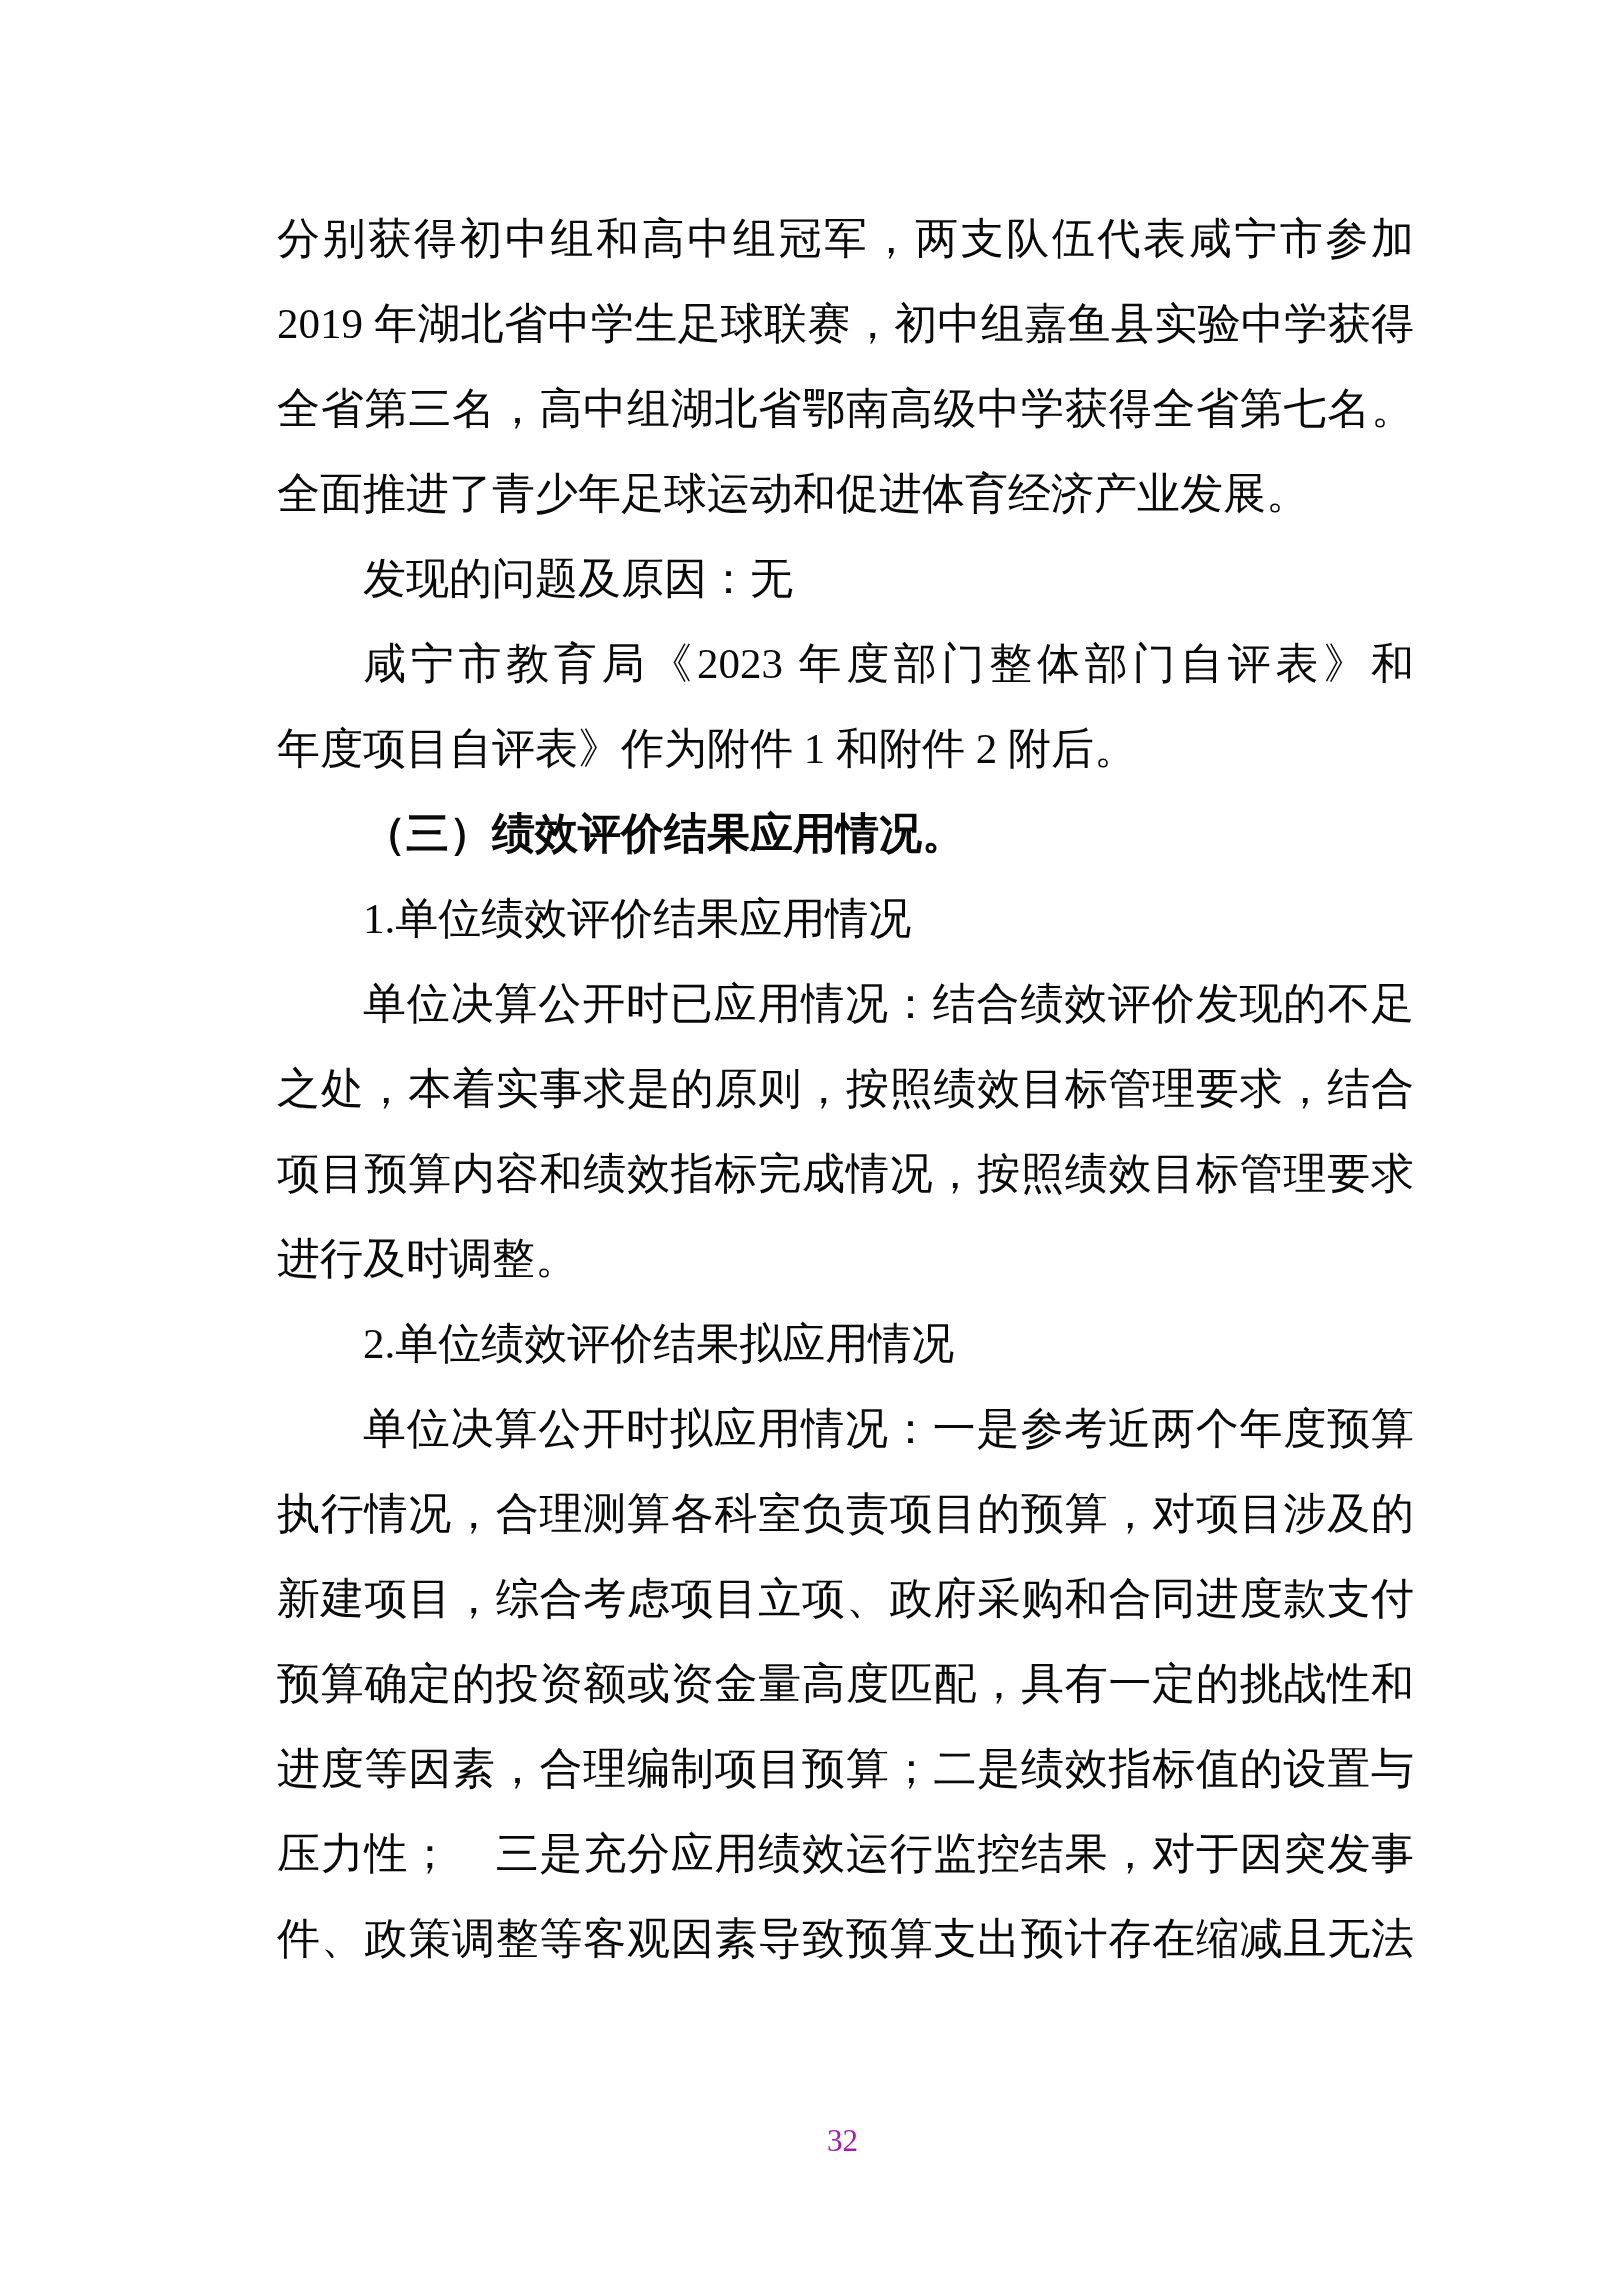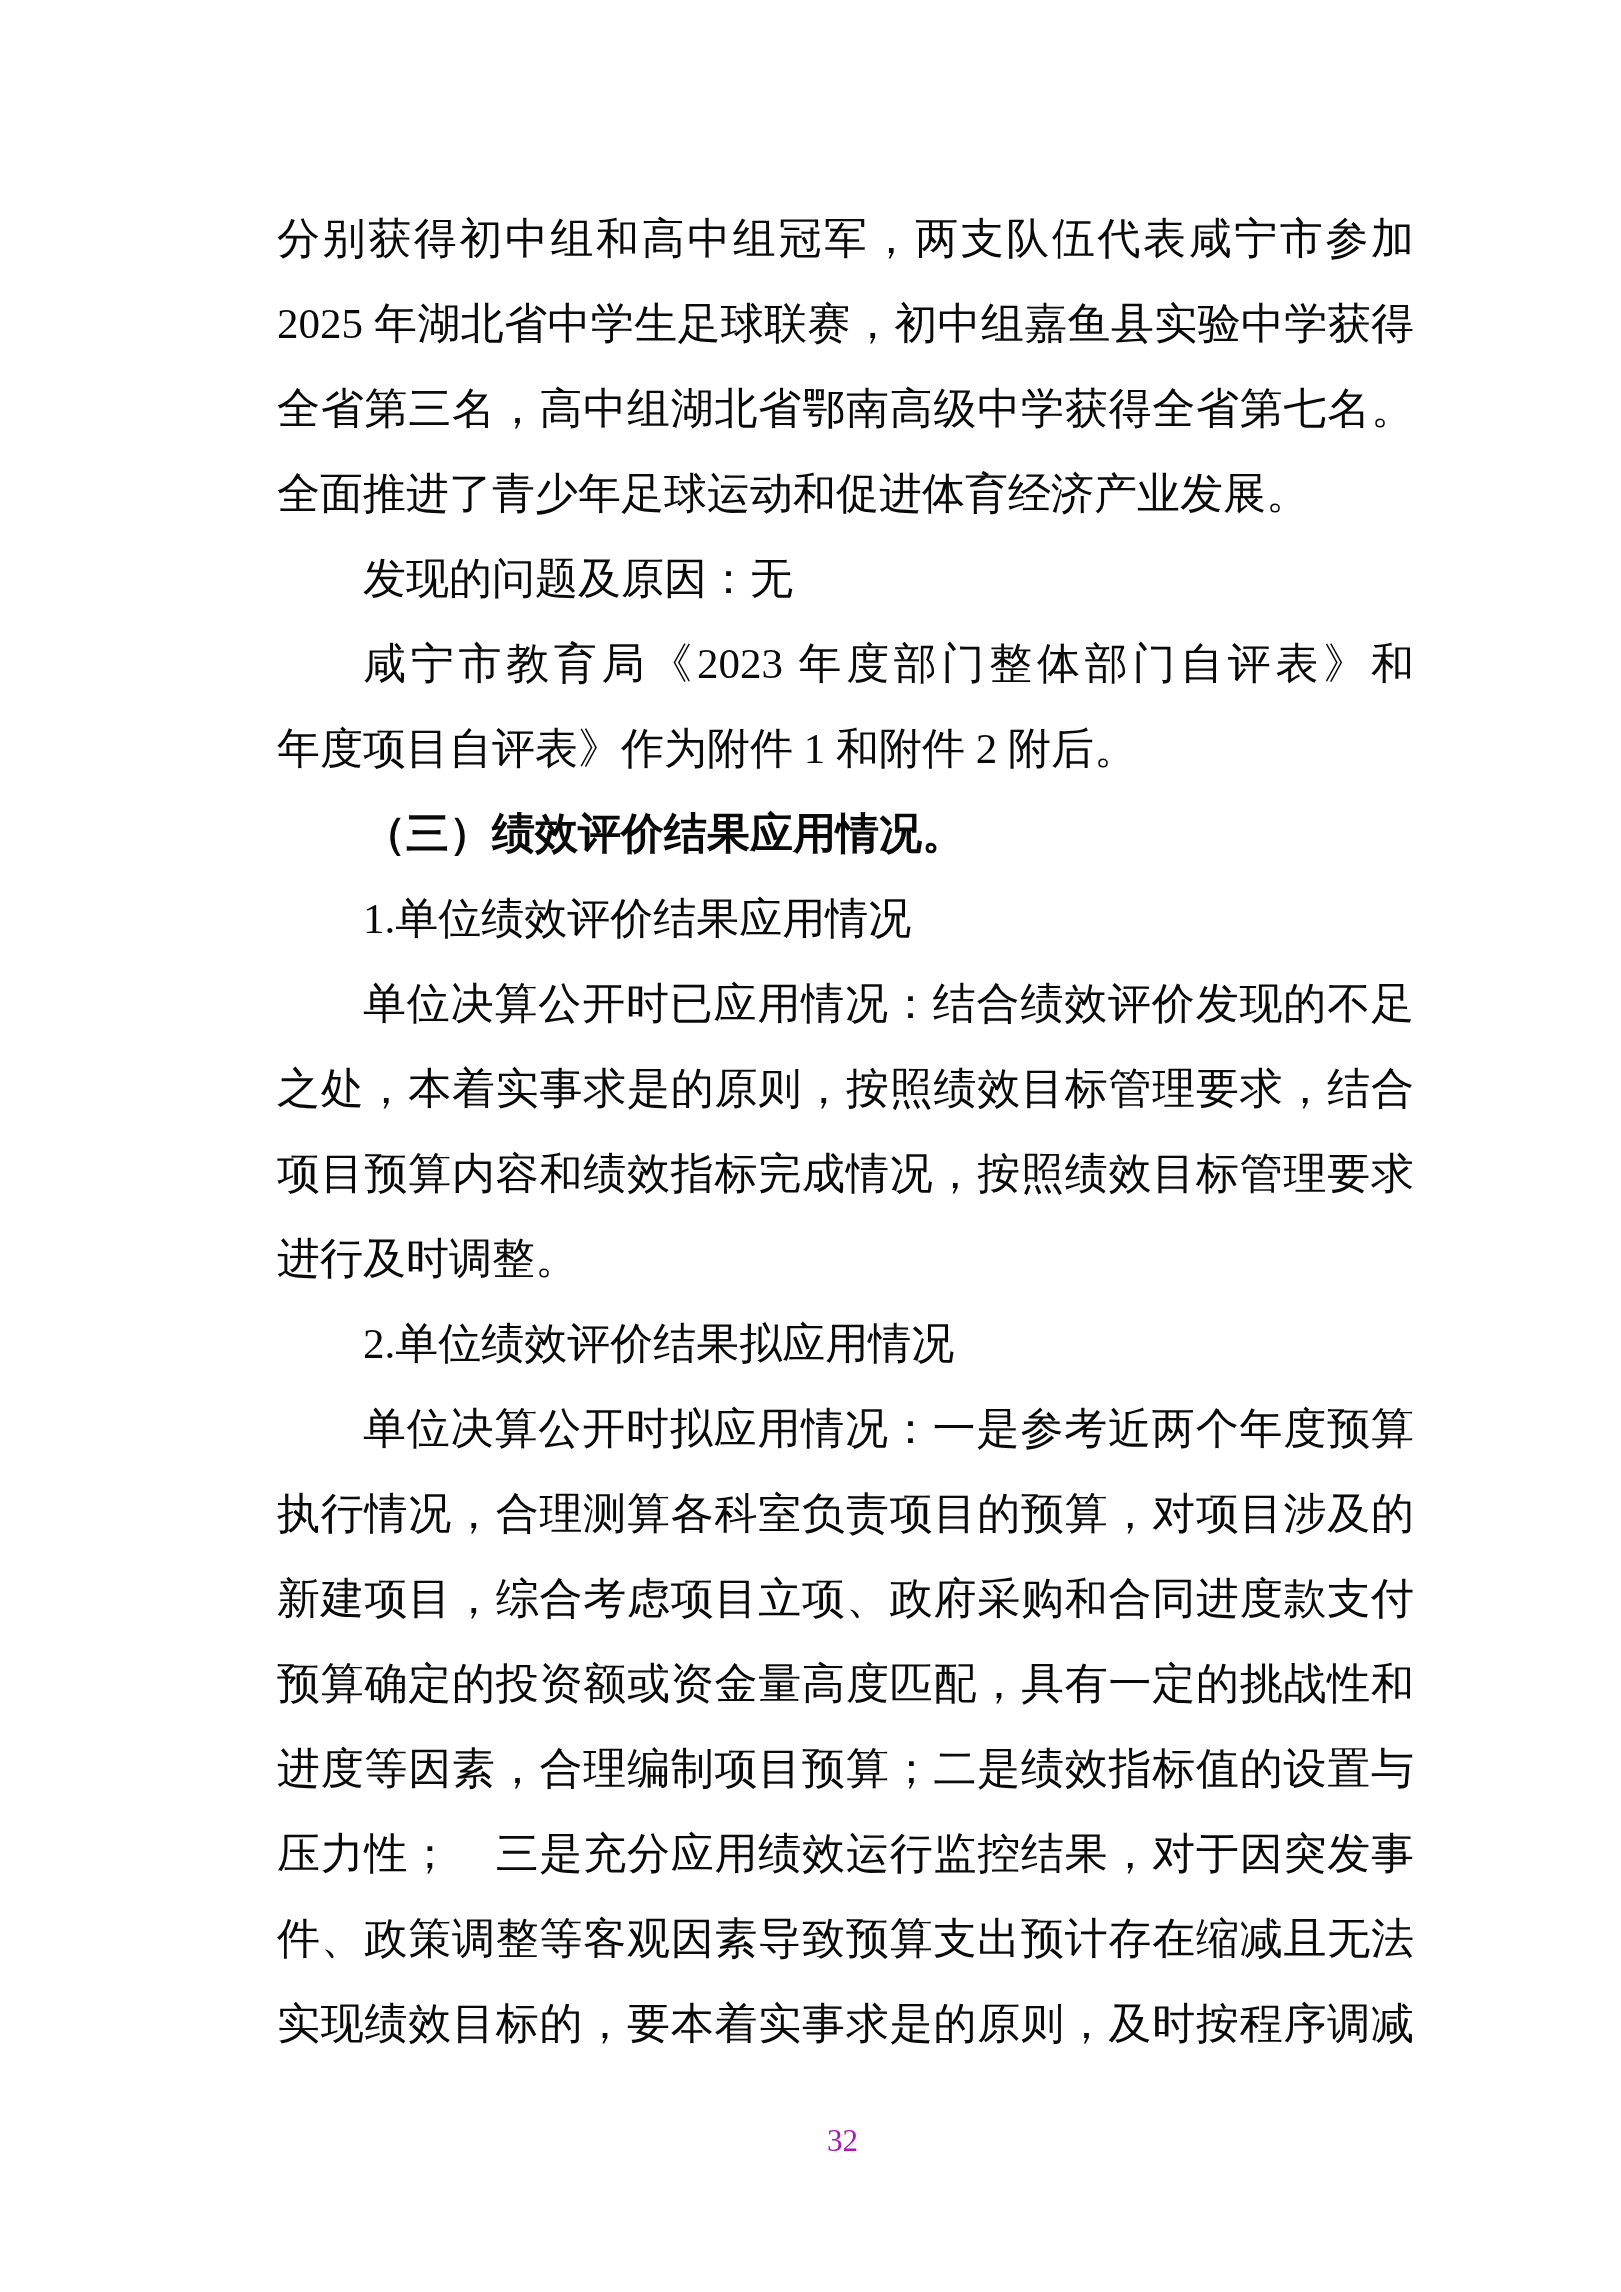--- a/index.html
+++ b/index.html
@@ -56,37 +56,36 @@
     font-size: 31px;
     color: #a21caf;
   }
 </style>
 </head>
 <body>
 
 <div class="page">
   <div class="text-block">
     <div class="line j">分别获得初中组和高中组冠军，两支队伍代表咸宁市参加</div>
-    <div class="line j">2025 年湖北省中学生足球联赛，初中组嘉鱼县实验中学获得</div>
+    <div class="line j">2019 年湖北省中学生足球联赛，初中组嘉鱼县实验中学获得</div>
     <div class="line j">全省第三名，高中组湖北省鄂南高级中学获得全省第七名。</div>
     <div class="line">全面推进了青少年足球运动和促进体育经济产业发展。</div>
     <div class="line ind">发现的问题及原因：无</div>
     <div class="line j ind">咸宁市教育局《2023 年度部门整体部门自评表》和《2023</div>
     <div class="line">年度项目自评表》作为附件 1 和附件 2 附后。</div>
     <div class="line ind bold">（三）绩效评价结果应用情况。</div>
     <div class="line ind">1.单位绩效评价结果应用情况</div>
     <div class="line j ind">单位决算公开时已应用情况：结合绩效评价发现的不足</div>
     <div class="line j">之处，本着实事求是的原则，按照绩效目标管理要求，结合</div>
     <div class="line j">项目预算内容和绩效指标完成情况，按照绩效目标管理要求</div>
     <div class="line">进行及时调整。</div>
     <div class="line ind">2.单位绩效评价结果拟应用情况</div>
     <div class="line j ind">单位决算公开时拟应用情况：一是参考近两个年度预算</div>
     <div class="line j">执行情况，合理测算各科室负责项目的预算，对项目涉及的</div>
     <div class="line j">新建项目，综合考虑项目立项、政府采购和合同进度款支付</div>
     <div class="line j">预算确定的投资额或资金量高度匹配，具有一定的挑战性和</div>
     <div class="line j">进度等因素，合理编制项目预算；二是绩效指标值的设置与</div>
     <div class="line j">压力性；　三是充分应用绩效运行监控结果，对于因突发事</div>
     <div class="line j">件、政策调整等客观因素导致预算支出预计存在缩减且无法</div>
-    <div class="line j">实现绩效目标的，要本着实事求是的原则，及时按程序调减</div>
   </div>
   <div class="page-number">32</div>
 </div>
 
 
 </body></html>

